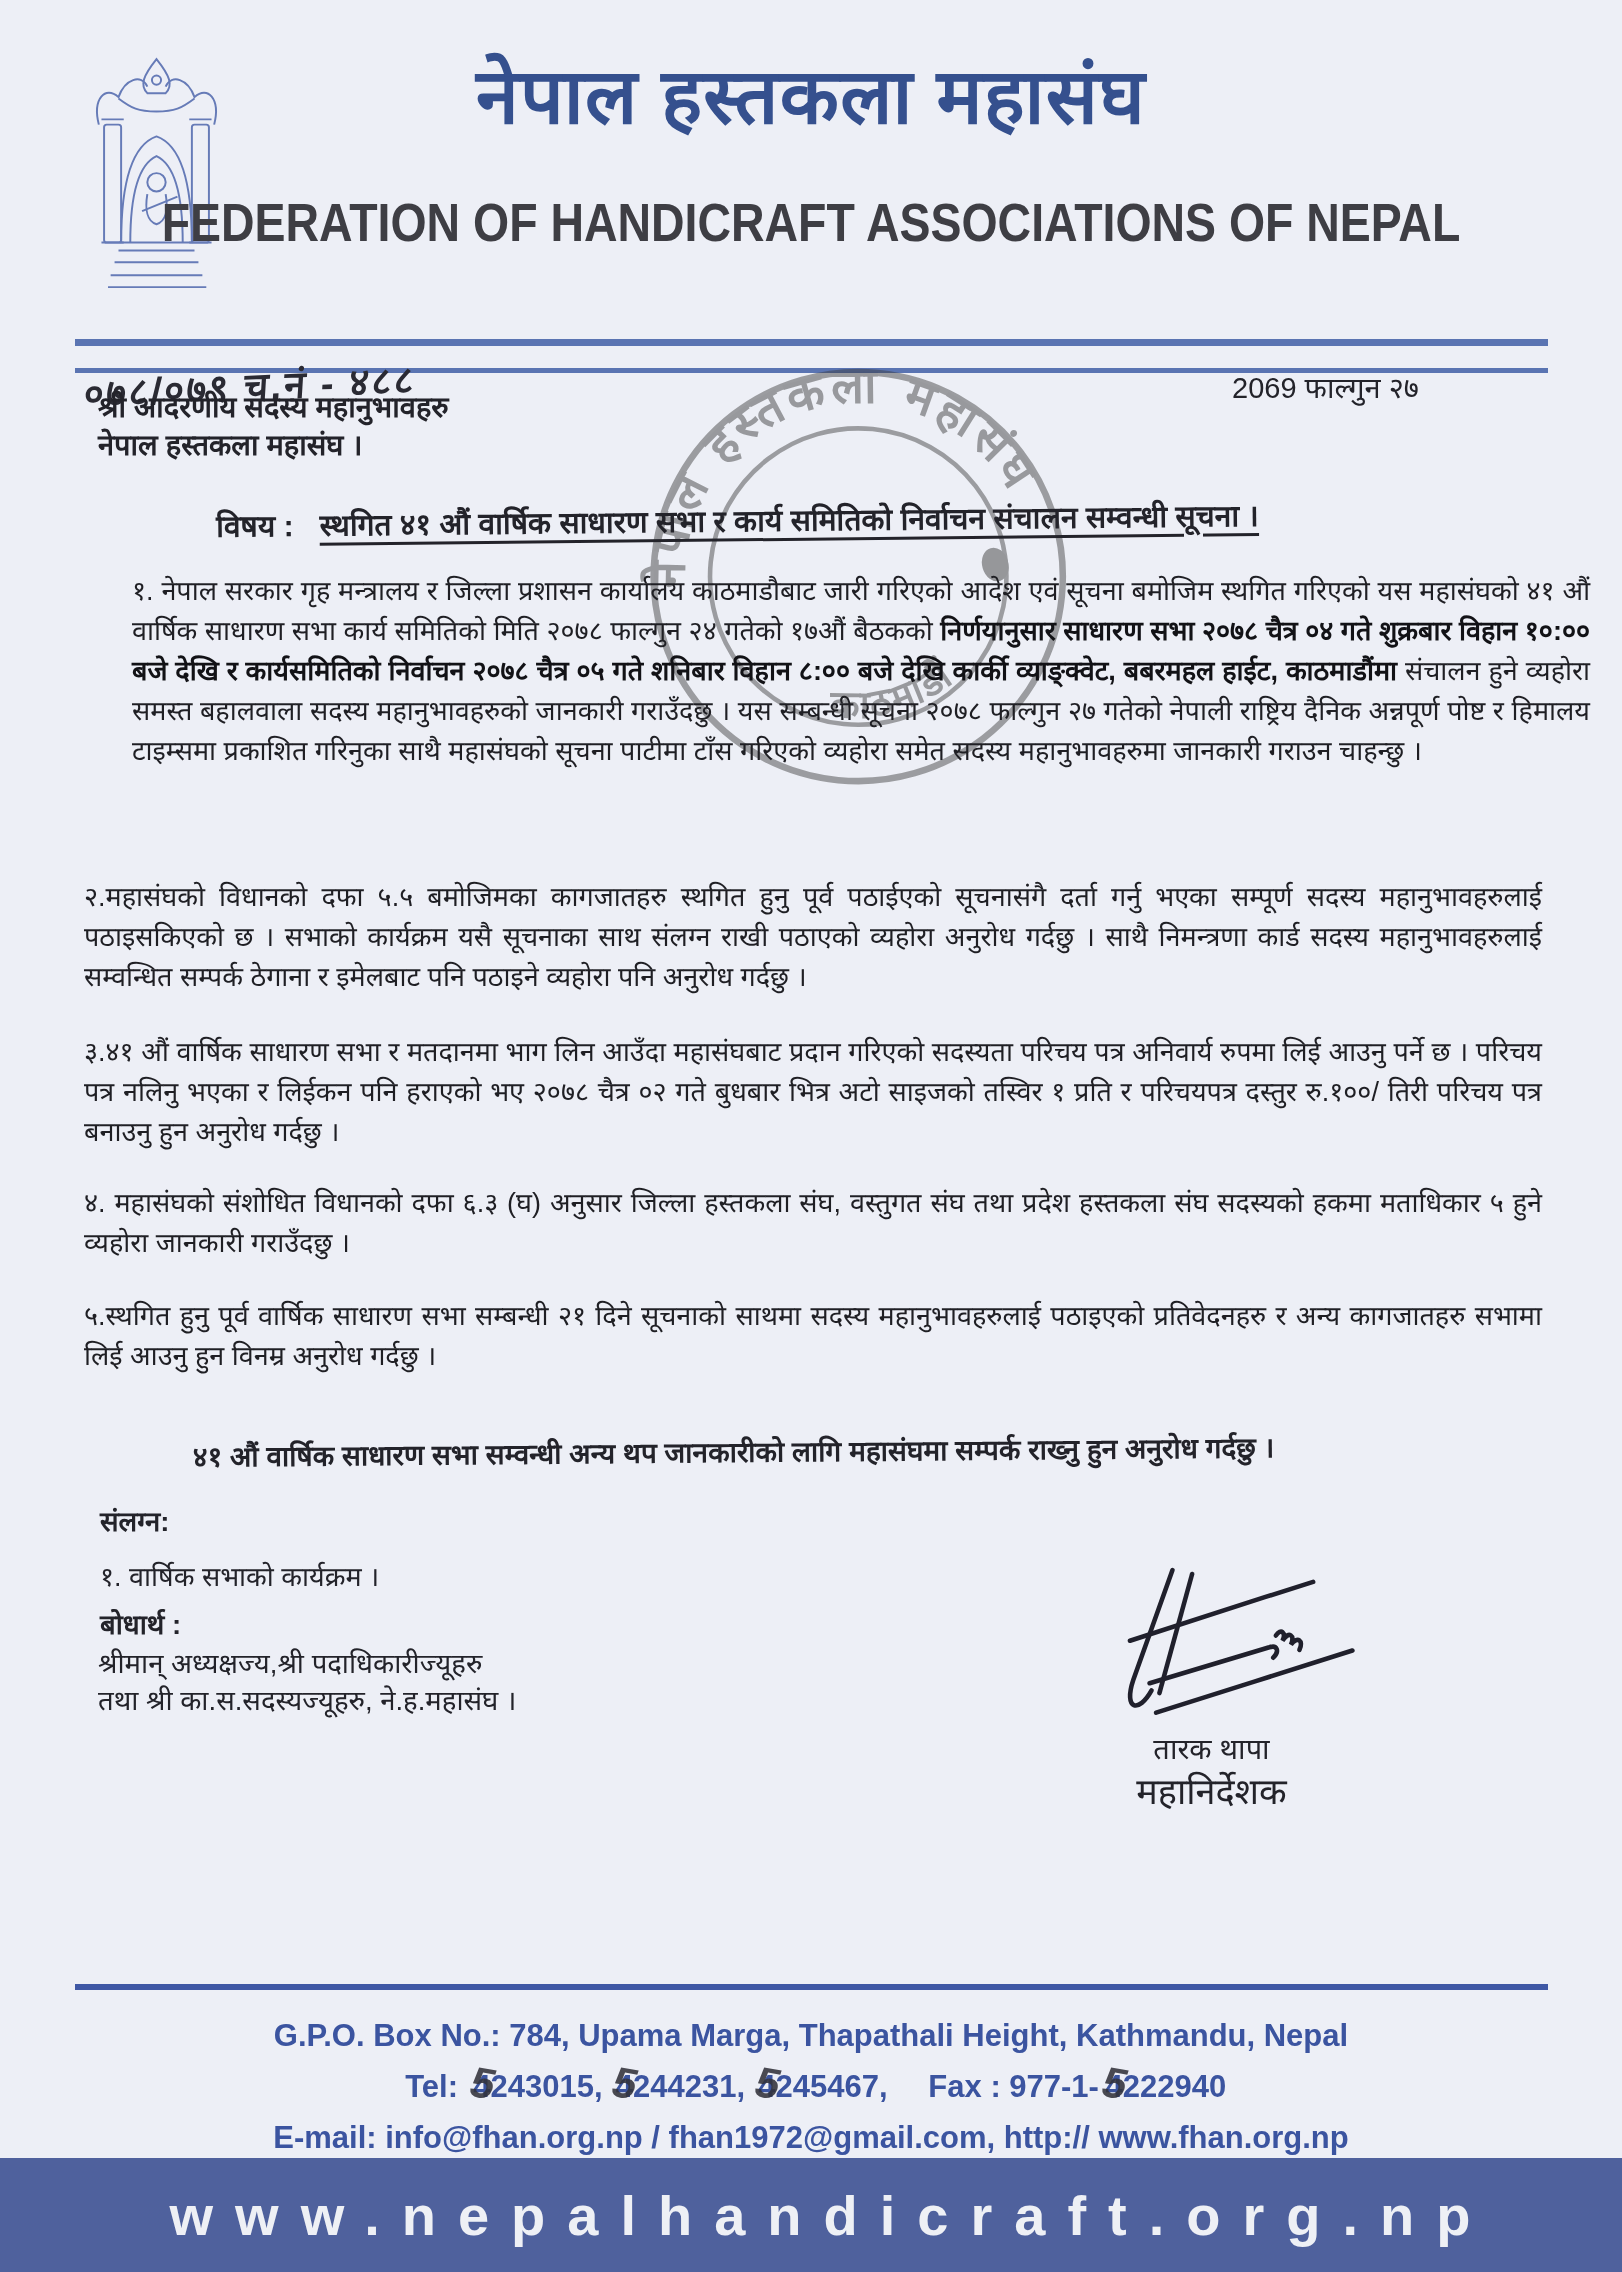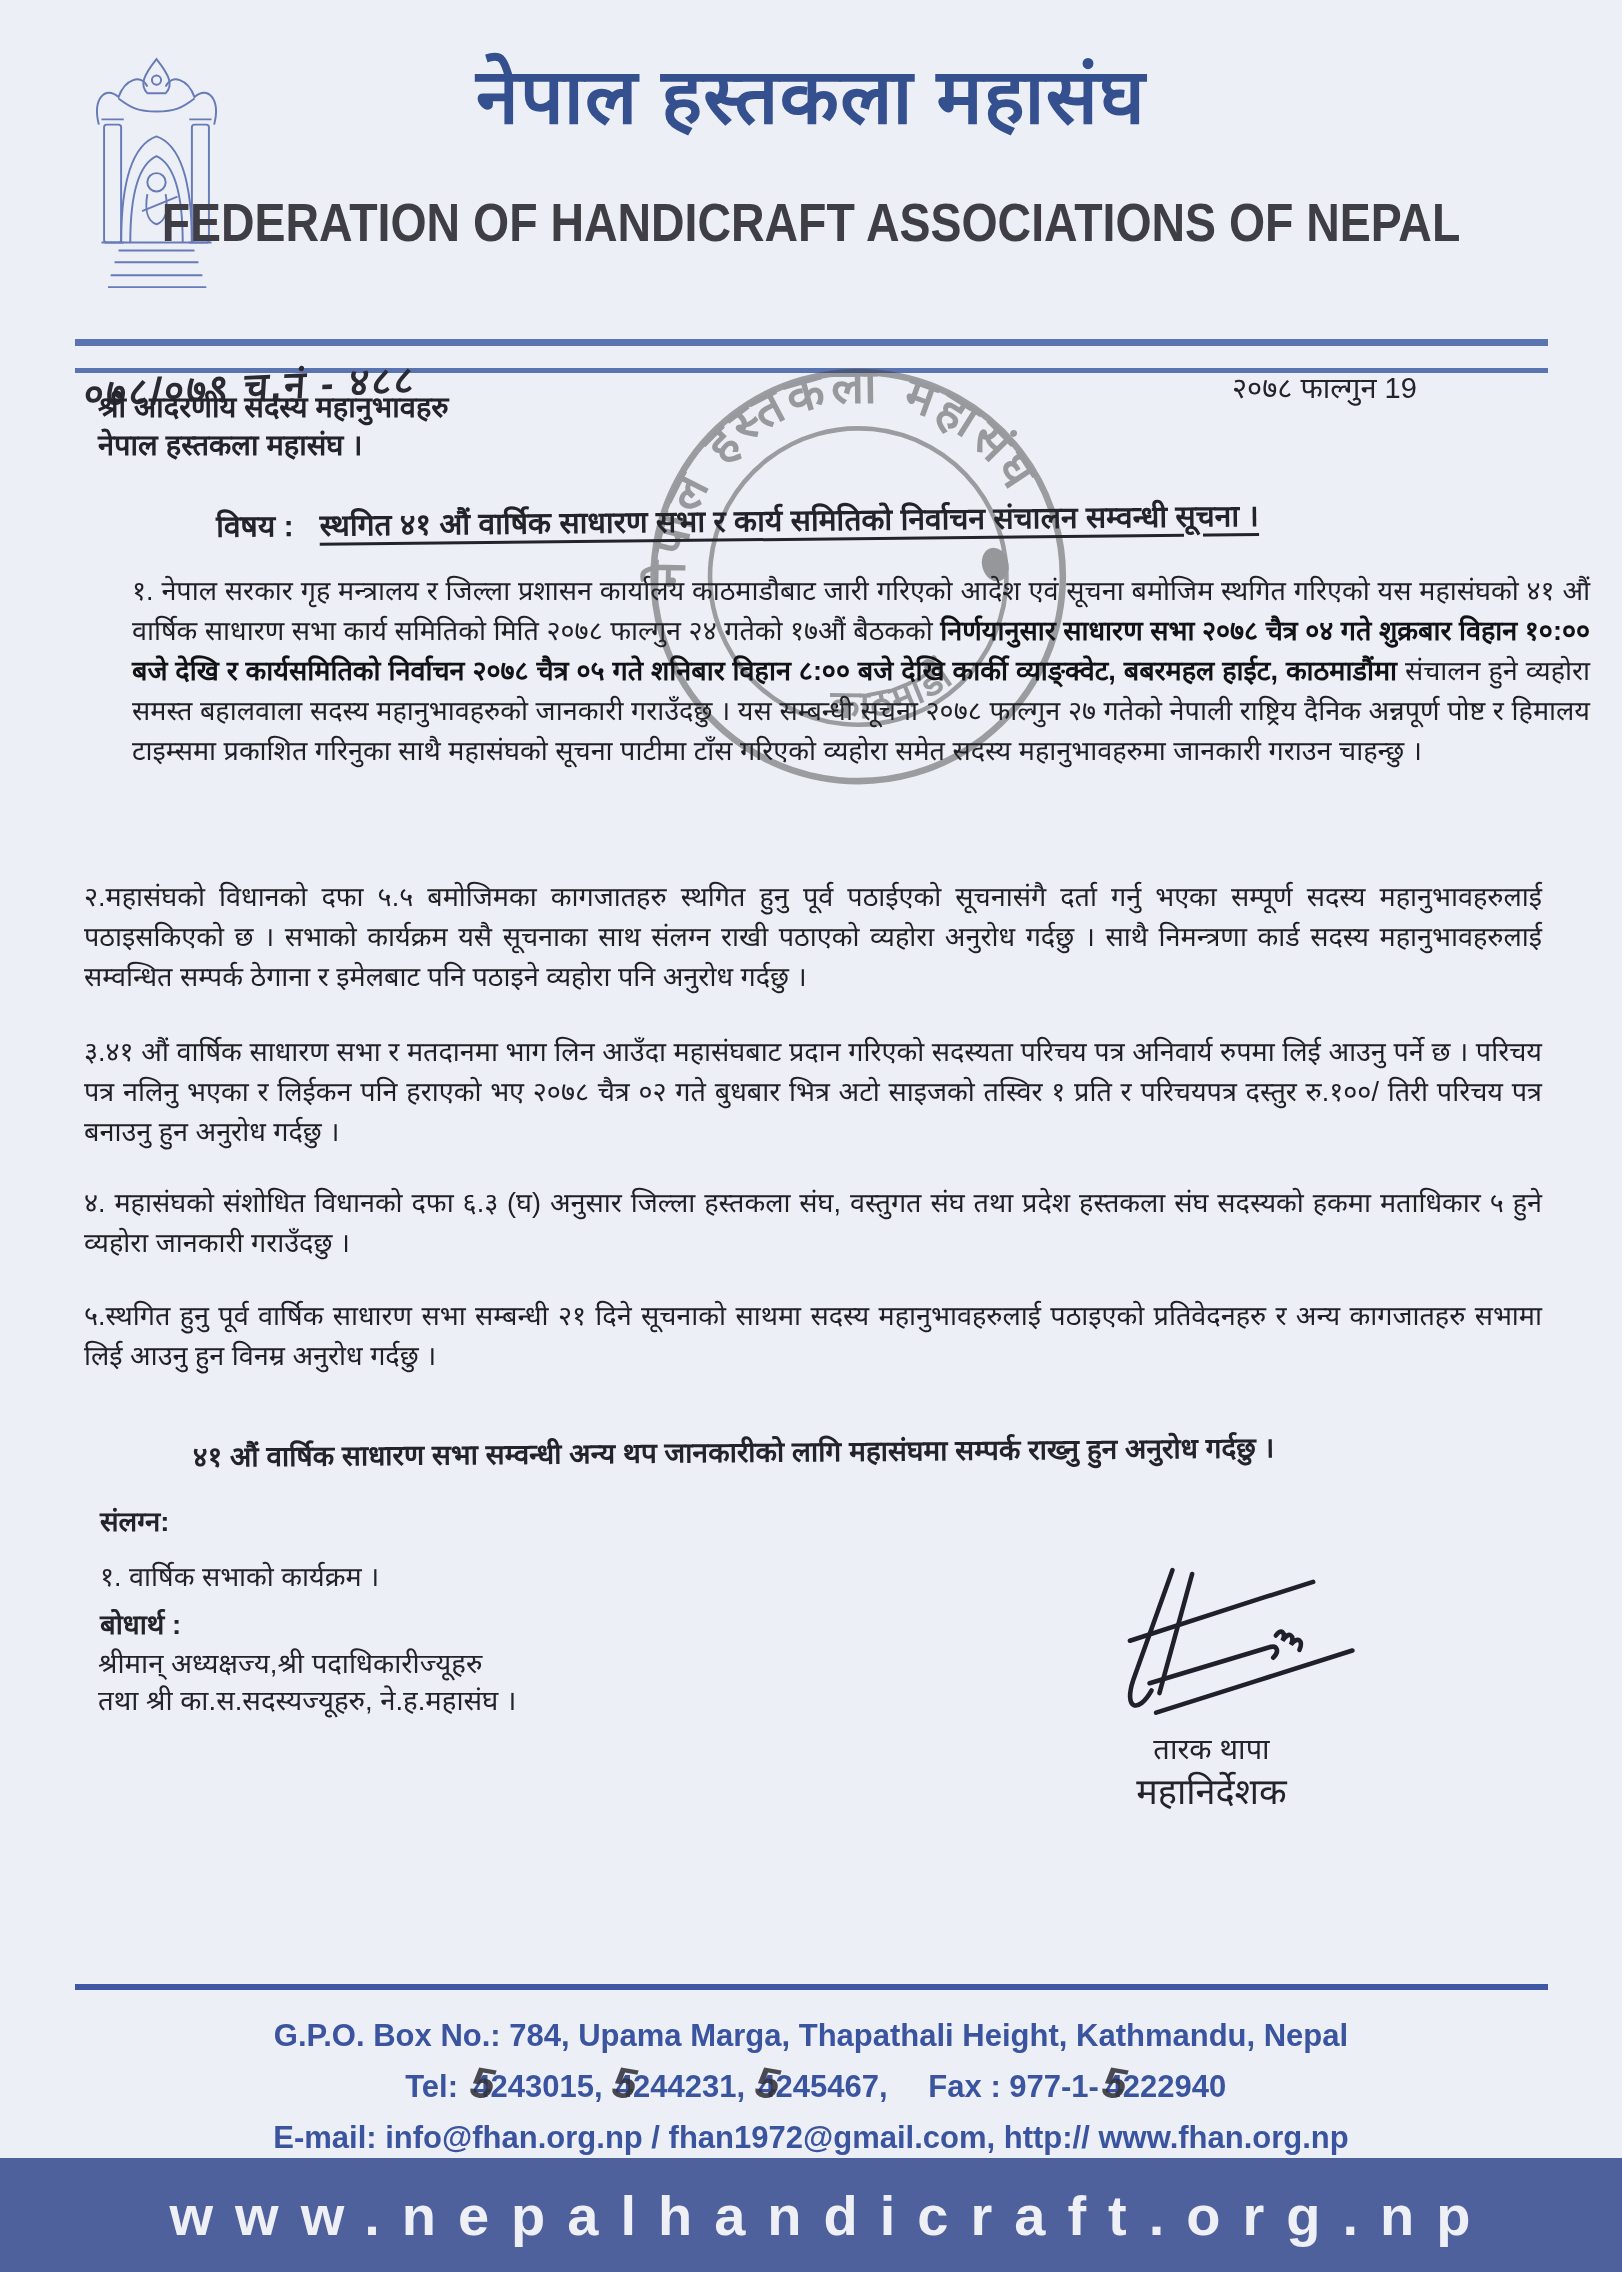--- a/index.html
+++ b/index.html
@@ -98,21 +98,21 @@
     <path d="M104 226 C100 250 104 268 118 272 C132 268 136 250 132 226"></path>
     <path d="M96 252 L150 230"></path>
     <path d="M60 312 h116 M54 330 h128 M48 350 h140 M44 368 h150"></path>
   </svg>
 </div>
 <div class="abs org-nepali">नेपाल हस्तकला महासंघ</div>
 <div class="abs org-english">FEDERATION OF HANDICRAFT ASSOCIATIONS OF NEPAL</div>
 <div class="abs rule-double"></div>
 
 <div class="abs hand ref-hand">०७८/०७९ च.नं - ४८८</div>
-<div class="abs date-np">२०७८ फाल्गुन 19</div>
+<div class="abs date-np">2069 फाल्गुन २७</div>
 
 <div class="abs addressee">
   <div>श्री आदरणीय सदस्य महानुभावहरु</div>
   <div>नेपाल हस्तकला महासंघ ।</div>
 </div>
 
 <div class="abs stamp">
   <svg width="459" height="459" viewBox="0 0 700 700" fill="none">
     <circle cx="350" cy="350" r="312" stroke="#3a3a3a" stroke-width="10"></circle>
     <circle cx="350" cy="350" r="226" stroke="#3a3a3a" stroke-width="7"></circle>

